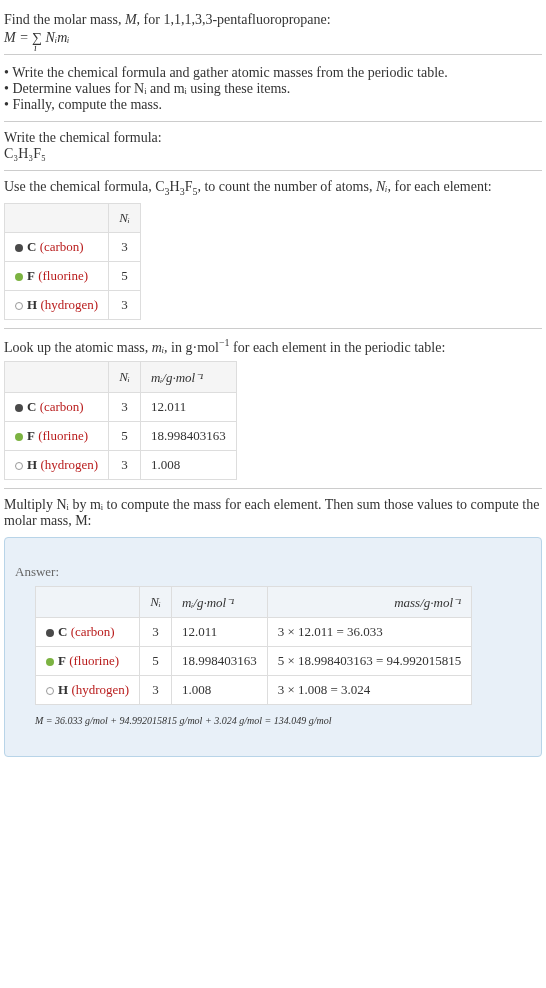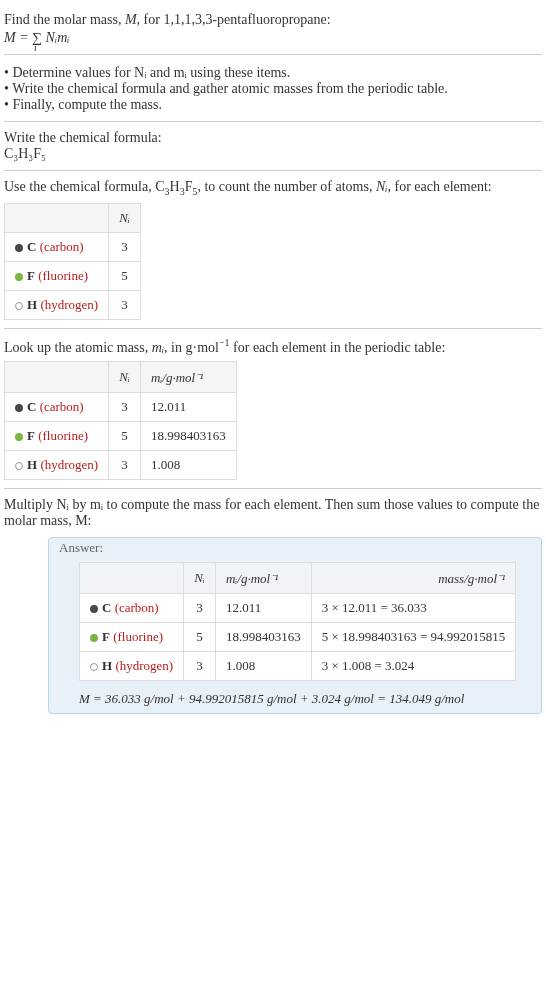--- a/index.html
+++ b/index.html
@@ -54,58 +54,57 @@
       margin-right: 4px;
       vertical-align: middle;
     }
     .dot-c { background: #4a4a4a; }
     .dot-f { background: #7cb342; }
     .dot-h { background: #fff; border: 1px solid #999; }
     .answer-box {
       background: #e8f0f8;
       border: 1px solid #b8d4e8;
       border-radius: 4px;
-      padding: 2px 10px;
+      padding: 26px 10px;
       margin-top: 4px;
-      margin-left: 44px;
     }
     .answer-label {
       color: #666;
       font-size: 13px;
       margin-bottom: 6px;
     }
     .answer-box table {
       background: #fff;
       margin-left: 20px;
     }
     .answer-box th { background: #f0f4f8; }
     .answer-formula {
       font-style: italic;
       margin: 10px 0 4px 20px;
-      font-size: 13px;
+      font-size: 10px;
     }
     .italic { font-style: italic; }
     .element-name { color: #b91c1c; }
   </style>
 </head>
 <body>
 
 <div class="section">
   <div>
     <span>Find the molar mass, </span><span class="italic">M</span><span>, for 1,1,1,3,3-pentafluoropropane:</span>
   </div>
   <div class="formula">
     <span>M = </span><span style="position:relative; display:inline-block;"><span>∑</span><span style="position:absolute; left:2px; top:12px; font-size:10px;">i</span></span><span> Nᵢmᵢ</span>
   </div>
 </div>
 
 <div class="section">
   <ul class="plan-list">
+    <li>Write the chemical formula and gather atomic masses from the periodic table.</li>
     <li>Determine values for Nᵢ and mᵢ using these items.</li>
-    <li>Write the chemical formula and gather atomic masses from the periodic table.</li>
     <li>Finally, compute the mass.</li>
   </ul>
 </div>
 
 <div class="section">
   <div>Write the chemical formula:</div>
   <div style="margin-top:0;">C₃H₃F₅</div>
 </div>
 
 <div class="section">

